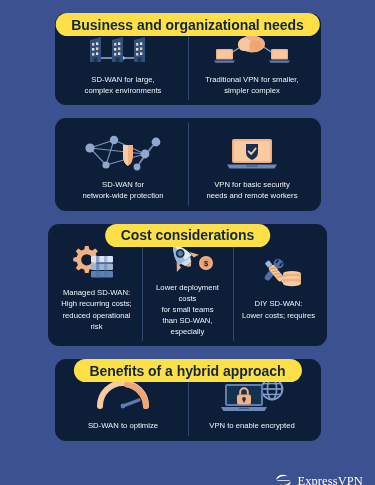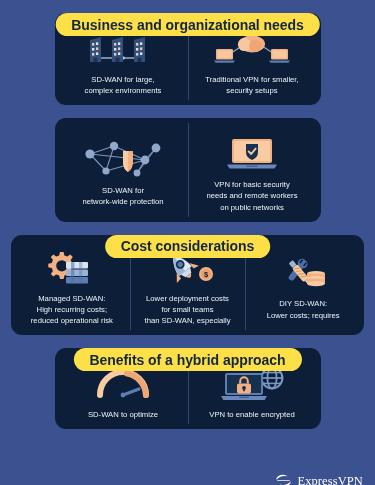--- a/index.html
+++ b/index.html
@@ -37,21 +37,21 @@
     letter-spacing: -0.1px;
   }
 
   
   .section {
     position: relative;
     margin: 0 auto;
     margin-top: 13px;
   }
   .section.narrow { width: 266px; }
-  .section.wide   { width: 353px; }
+  .section.wide   { width: 279px; }
 
   .pill {
     position: absolute;
     top: 0;
     left: 50%;
     transform: translateX(-50%);
     background: #fde047;
     color: #13263f;
     font-size: 14px;
     font-weight: bold;
@@ -202,21 +202,21 @@
             </g>
             <g>
               <rect x="60" y="18" width="17" height="10.5" rx="1.3" fill="#f3b183"></rect>
               <rect x="61.4" y="19.3" width="14.2" height="7.9" fill="#f7c79f"></rect>
               <path d="M58 29.6 L79 29.6 L77.4 31.8 L59.6 31.8 Z" fill="#5e7db0"></path>
             </g>
           </svg>
         </div>
         <div class="caption">
           <span class="lead">Traditional VPN for smaller,</span>
-          <span class="lead">security setups</span>
+          <span class="lead">simpler complex</span>
         </div>
       </div>
 
     </div>
   </div>
 
   <div class="section narrow">
     <div class="card">
 
       <div class="col">
@@ -256,21 +256,20 @@
             <rect x="12" y="6" width="36" height="20" fill="#f8cba3"></rect>
             <path d="M24 9 L36 9 L36 17 Q36 22.5 30 25 Q24 22.5 24 17 Z" fill="#16304f"></path>
             <path d="M26.6 16.4 L29.2 19 L33.6 13.6" stroke="#f6c79c" stroke-width="1.9" fill="none" stroke-linecap="round" stroke-linejoin="round"></path>
             <path d="M5 29.6 L55 29.6 L52.5 33.6 L7.5 33.6 Z" fill="#6a88ba"></path>
             <rect x="24" y="30.4" width="12" height="1.4" rx="0.7" fill="#3f5d91"></rect>
           </svg>
         </div>
         <div class="caption">
           <span class="lead">VPN for basic security</span>
           <span class="lead">needs and remote workers</span>
-          <span class="lead">on public networks</span>
         </div>
       </div>
 
     </div>
   </div>
 
   <div class="section wide">
     <div class="pill">Cost considerations</div>
     <div class="card">
 

